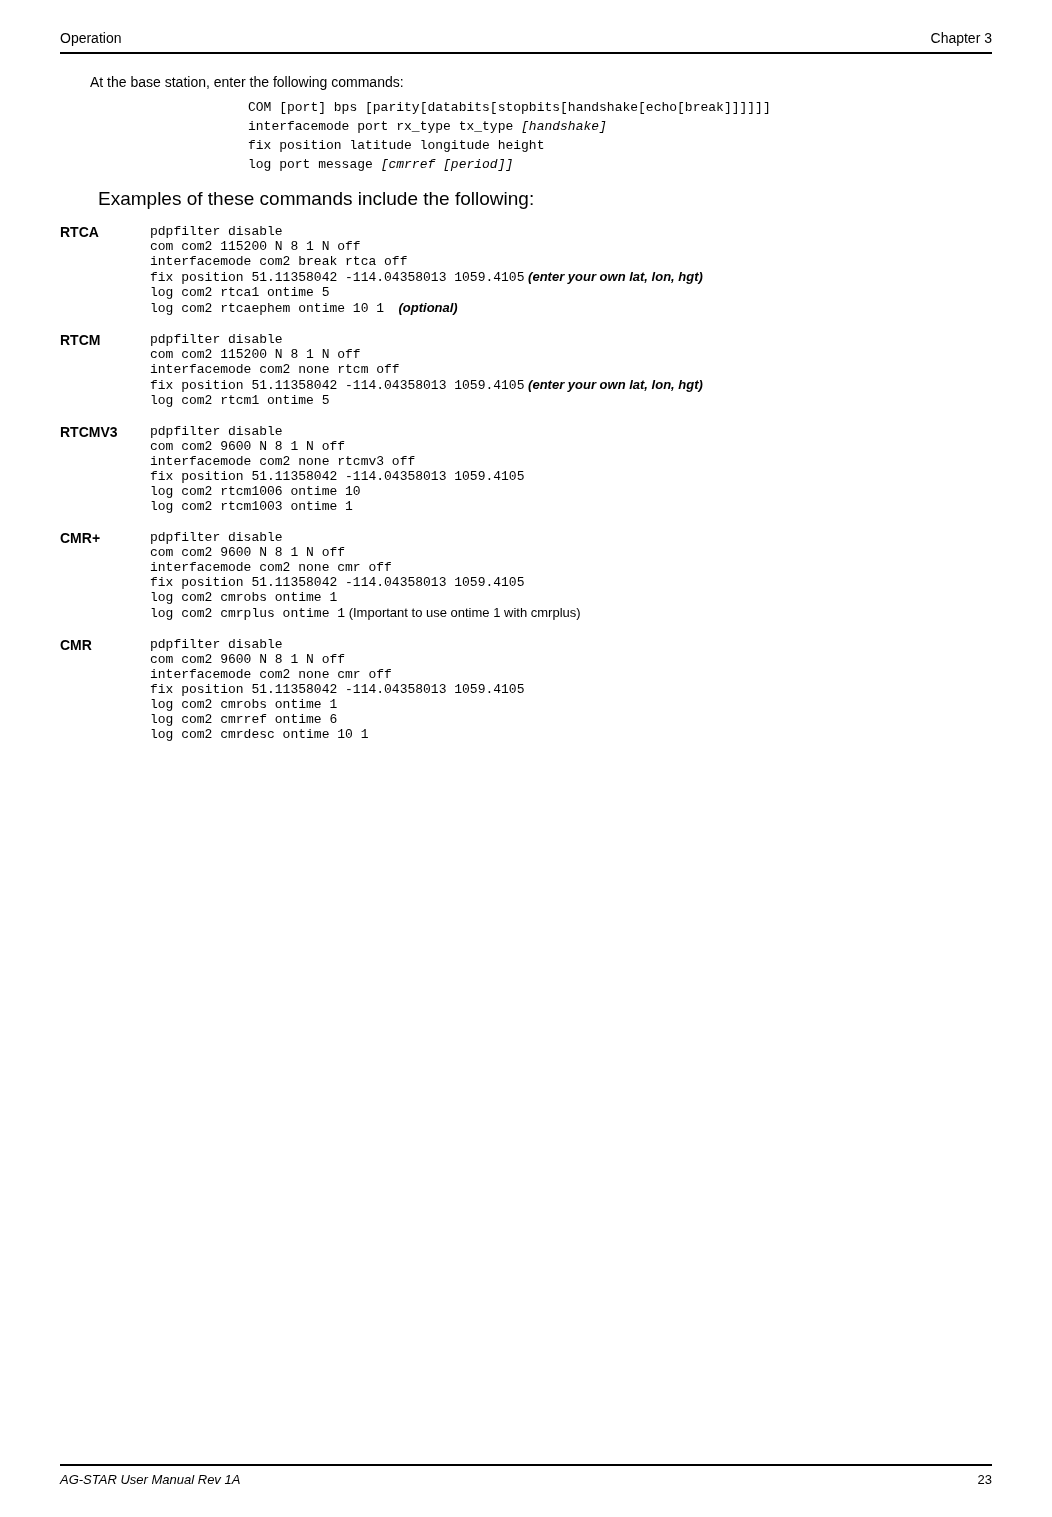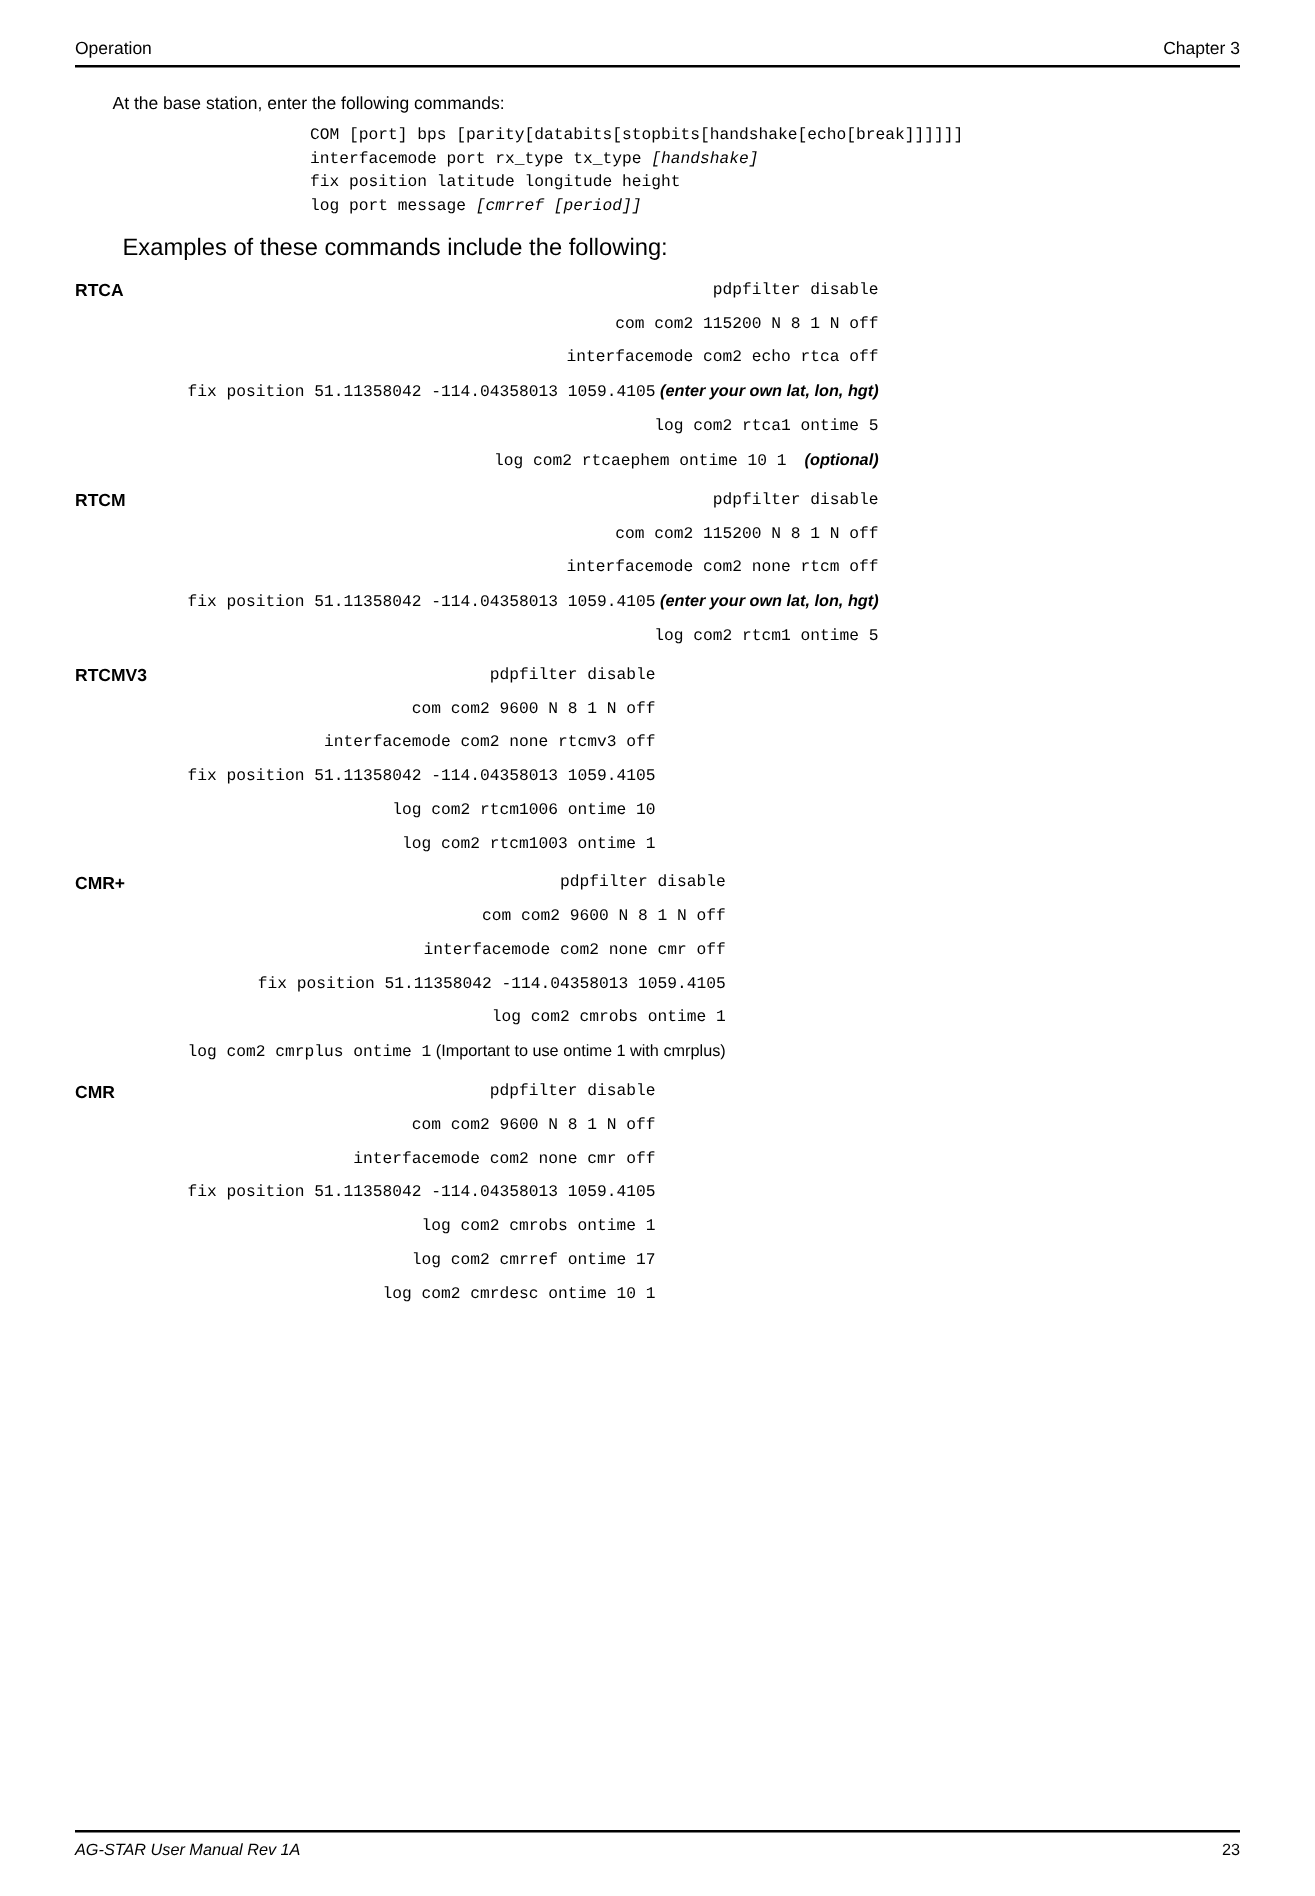--- a/index.html
+++ b/index.html
@@ -65,22 +65,21 @@
       font-weight: bold;
       font-size: 14px;
       min-width: 90px;
       padding-top: 0px;
     }
     .command-lines {
       font-family: 'Courier New', Courier, monospace;
       font-size: 13px;
       display: flex;
       flex-direction: column;
-      gap: 12px;
-      align-items: flex-end;
+      gap: 0;
     }
     .command-line {
       white-space: pre;
     }
     .footer {
       position: absolute;
       bottom: 30px;
       left: 60px;
       right: 60px;
       display: flex;
@@ -123,21 +122,21 @@
   </div>
 
   <div class="examples-text">Examples of these commands include the following:</div>
 
   <div id="command-groups-container">
       <div class="command-section">
         <div class="command-label">RTCA</div>
         <div class="command-lines">
           <div class="command-line"><span>pdpfilter disable</span></div>
           <div class="command-line"><span>com com2 115200 N 8 1 N off</span></div>
-          <div class="command-line"><span>interfacemode com2 echo rtca off</span></div>
+          <div class="command-line"><span>interfacemode com2 break rtca off</span></div>
           <div class="command-line"><span>fix position 51.11358042 -114.04358013 1059.4105</span><span style="font-family: Arial, sans-serif; font-size: 13px; font-style: italic; font-weight: bold;"> (enter your own lat, lon, hgt)</span></div>
           <div class="command-line"><span>log com2 rtca1 ontime 5</span></div>
           <div class="command-line"><span>log com2 rtcaephem ontime 10 1</span><span style="font-family: Arial, sans-serif; font-size: 13px; font-style: italic; font-weight: bold;">    (optional)</span></div>
         </div>
       </div>
       <div class="command-section">
         <div class="command-label">RTCM</div>
         <div class="command-lines">
           <div class="command-line"><span>pdpfilter disable</span></div>
           <div class="command-line"><span>com com2 115200 N 8 1 N off</span></div>
@@ -169,21 +168,21 @@
         </div>
       </div>
       <div class="command-section">
         <div class="command-label">CMR</div>
         <div class="command-lines">
           <div class="command-line"><span>pdpfilter disable</span></div>
           <div class="command-line"><span>com com2 9600 N 8 1 N off</span></div>
           <div class="command-line"><span>interfacemode com2 none cmr off</span></div>
           <div class="command-line"><span>fix position 51.11358042 -114.04358013 1059.4105</span></div>
           <div class="command-line"><span>log com2 cmrobs ontime 1</span></div>
-          <div class="command-line"><span>log com2 cmrref ontime 17</span></div>
+          <div class="command-line"><span>log com2 cmrref ontime 6</span></div>
           <div class="command-line"><span>log com2 cmrdesc ontime 10 1</span></div>
         </div>
       </div>
     </div>
 
 </div>
 
 <div class="footer">
   <span class="footer-left">AG-STAR User Manual Rev 1A</span>
   <span class="footer-right">23</span>

